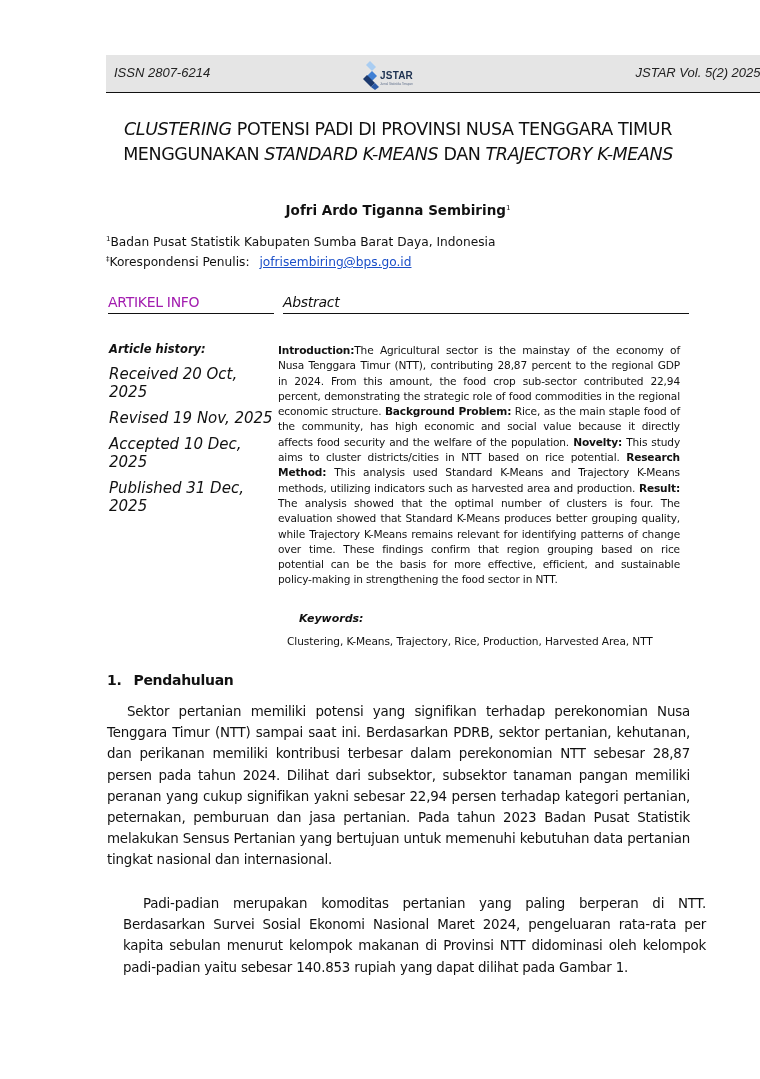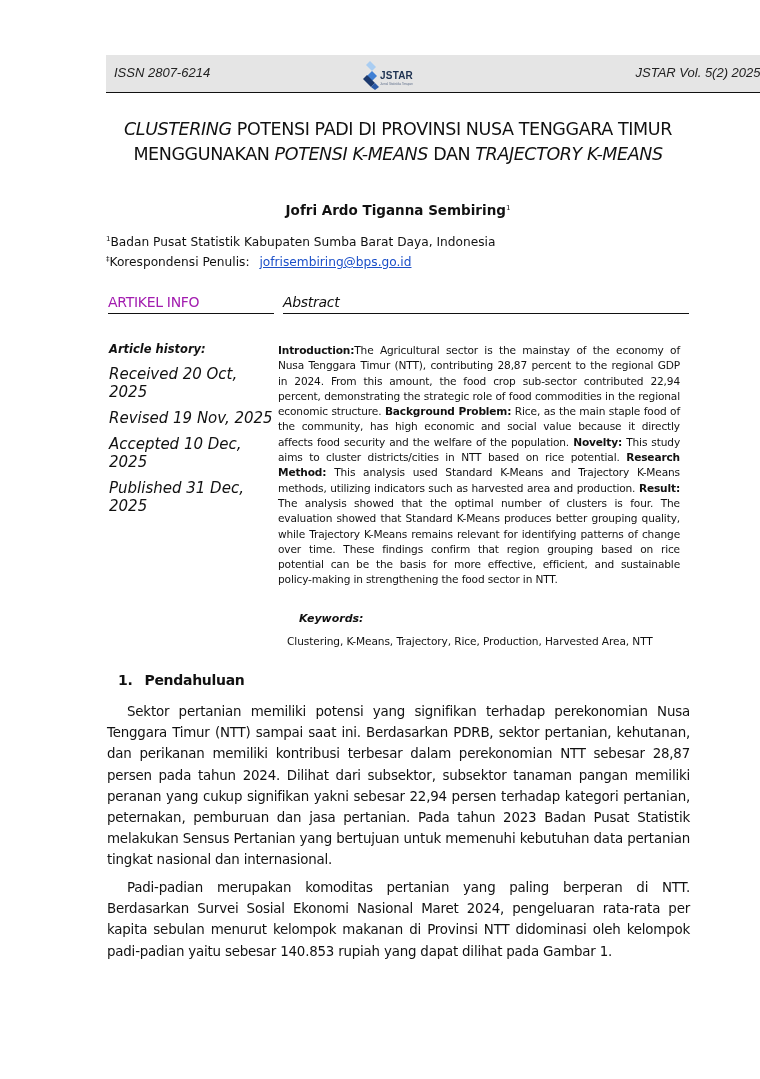--- a/index.html
+++ b/index.html
@@ -205,21 +205,20 @@
 
     
     .sec-heading {
       position: absolute;
       left: 107px;
       top: 672px;
       font-size: 14px;
       font-weight: bold;
       color: #111;
       letter-spacing: -0.3px;
-      margin-left: 11px;
     }
     .sec-heading .num { margin-right: 12px; }
 
     .para {
       position: absolute;
       left: 107px;
       width: 583px;
       font-size: 13.4px;
       line-height: 21.2px;
       text-align: justify;
@@ -246,21 +245,21 @@
       </svg>
       <span class="logo-text">JSTAR</span>
       <span class="logo-sub">Jurnal Statistika Terapan</span>
     </div>
     <span class="journal">
       <span>JSTAR Vol. 5(2) 2025|</span>
       <span class="pageno">73</span>
     </span>
   </div>
 
-  <div class="title"><em>CLUSTERING</em><span> POTENSI PADI DI PROVINSI NUSA TENGGARA TIMUR MENGGUNAKAN </span><em>POTENSI K-MEANS</em><span> DAN </span><em>TRAJECTORY K-MEANS</em></div>
+  <div class="title"><em>CLUSTERING</em><span> POTENSI PADI DI PROVINSI NUSA TENGGARA TIMUR MENGGUNAKAN </span><em>STANDARD K-MEANS</em><span> DAN </span><em>TRAJECTORY K-MEANS</em></div>
 
   <div class="author">
     <span>Jofri Ardo Tiganna Sembiring</span><sup>1</sup>
   </div>
 
   <div class="affil">
     <div>
       <sup>1</sup><span>Badan Pusat Statistik Kabupaten Sumba Barat Daya, Indonesia</span>
     </div>
     <div>
@@ -282,15 +281,15 @@
   <div class="abstract"><b>Introduction:</b><span>The Agricultural sector is the mainstay of the economy of Nusa Tenggara Timur (NTT), contributing 28,87 percent to the regional GDP in 2024. From this amount, the food crop sub-sector contributed 22,94 percent, demonstrating the strategic role of food commodities in the regional economic structure. </span><b>Background Problem:</b><span> Rice, as the main staple food of the community, has high economic and social value because it directly affects food security and the welfare of the population. </span><b>Novelty:</b><span> This study aims to cluster districts/cities in NTT based on rice potential. </span><b>Research Method:</b><span> This analysis used Standard K-Means and Trajectory K-Means methods, utilizing indicators such as harvested area and production. </span><b>Result:</b><span> The analysis showed that the optimal number of clusters is four. The evaluation showed that Standard K-Means produces better grouping quality, while Trajectory K-Means remains relevant for identifying patterns of change over time. These findings confirm that region grouping based on rice potential can be the basis for more effective, efficient, and sustainable policy-making in strengthening the food sector in NTT.</span></div>
 
   <div class="kw-label">Keywords:</div>
   <div class="kw-list">Clustering, K-Means, Trajectory, Rice, Production, Harvested Area, NTT</div>
 
   <div class="sec-heading">
     <span class="num">1.</span><span>Pendahuluan</span>
   </div>
 
   <p class="para para1" style="margin:0;">Sektor pertanian memiliki potensi yang signifikan terhadap perekonomian Nusa Tenggara Timur (NTT) sampai saat ini. Berdasarkan PDRB, sektor pertanian, kehutanan, dan perikanan memiliki kontribusi terbesar dalam perekonomian NTT sebesar 28,87 persen pada tahun 2024. Dilihat dari subsektor, subsektor tanaman pangan memiliki peranan yang cukup signifikan yakni sebesar 22,94 persen terhadap kategori pertanian, peternakan, pemburuan dan jasa pertanian. Pada tahun 2023 Badan Pusat Statistik melakukan Sensus Pertanian yang bertujuan untuk memenuhi kebutuhan data pertanian tingkat nasional dan internasional.</p>
-  <p class="para para2" style="margin:0;">Padi-padian merupakan komoditas pertanian yang paling berperan di NTT. Berdasarkan Survei Sosial Ekonomi Nasional Maret 2024, pengeluaran rata-rata per kapita sebulan menurut kelompok makanan di Provinsi NTT didominasi oleh kelompok padi-padian yaitu sebesar 140.853 rupiah yang dapat dilihat pada Gambar 1.</p>
+  <p class="para para2" style="margin:16px;">Padi-padian merupakan komoditas pertanian yang paling berperan di NTT. Berdasarkan Survei Sosial Ekonomi Nasional Maret 2024, pengeluaran rata-rata per kapita sebulan menurut kelompok makanan di Provinsi NTT didominasi oleh kelompok padi-padian yaitu sebesar 140.853 rupiah yang dapat dilihat pada Gambar 1.</p>
 
 </div>
 
 </body></html>

